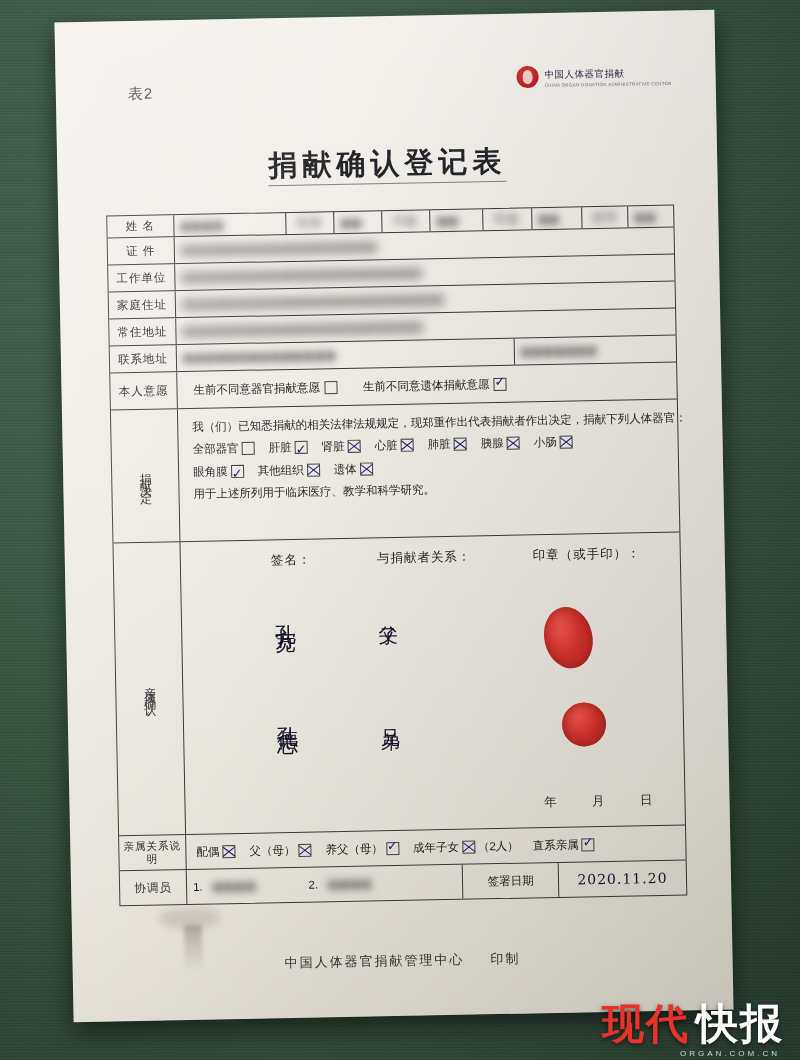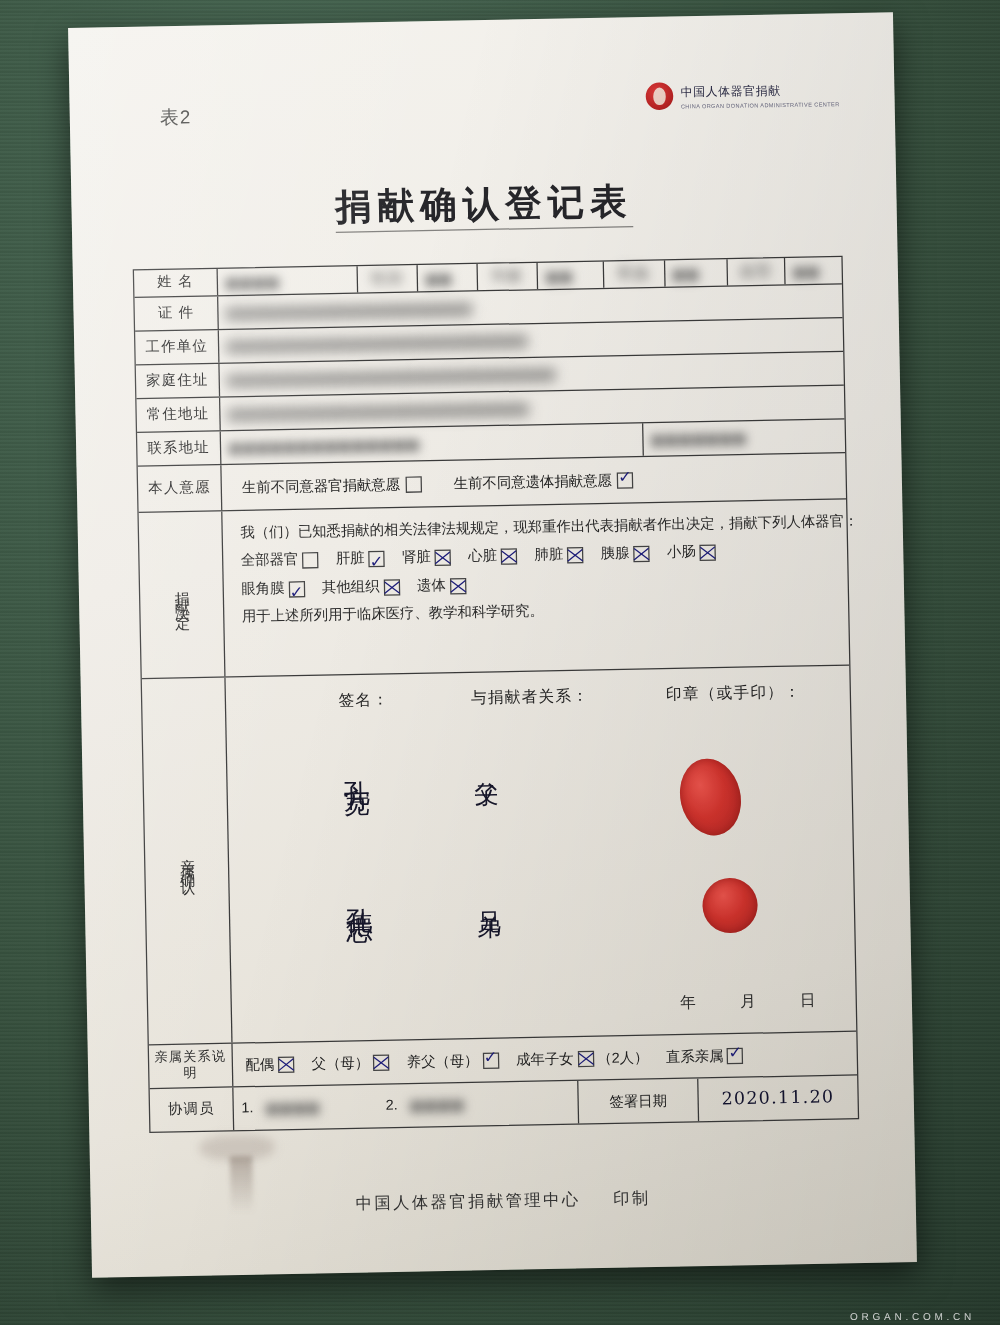--- a/index.html
+++ b/index.html
@@ -405,16 +405,18 @@
       <div class="smudge"></div>
 
       <div class="footer">
         <span>中国人体器官捐献管理中心</span><span class="sp"></span><span>印制</span>
       </div>
 
     </div>
   </div>
 
   <div class="watermark">
+    <span class="red">现代</span>
+      <span>快报</span>
   </div>
   <div class="wm-sub">ORGAN.COM.CN</div>
 
 </div>
 
 </body></html>

